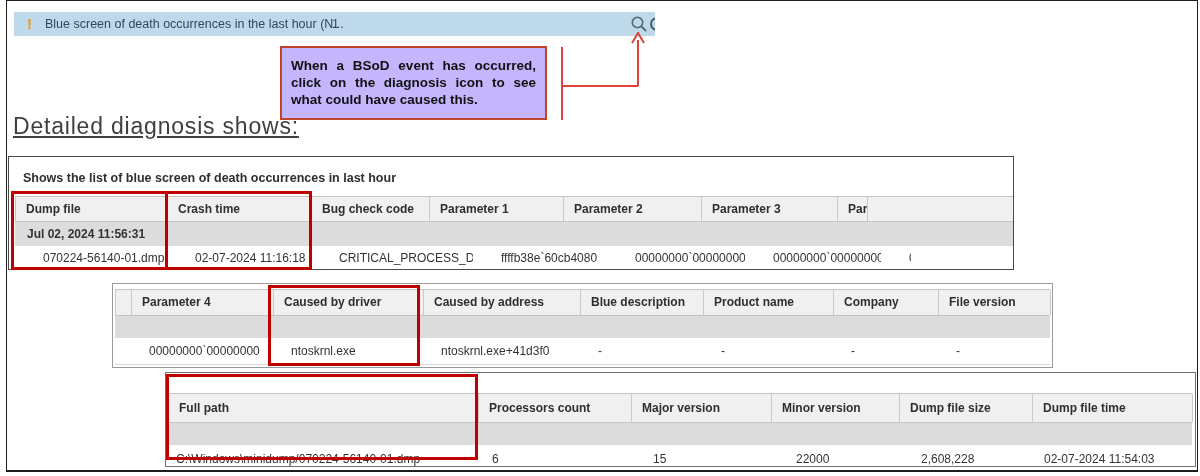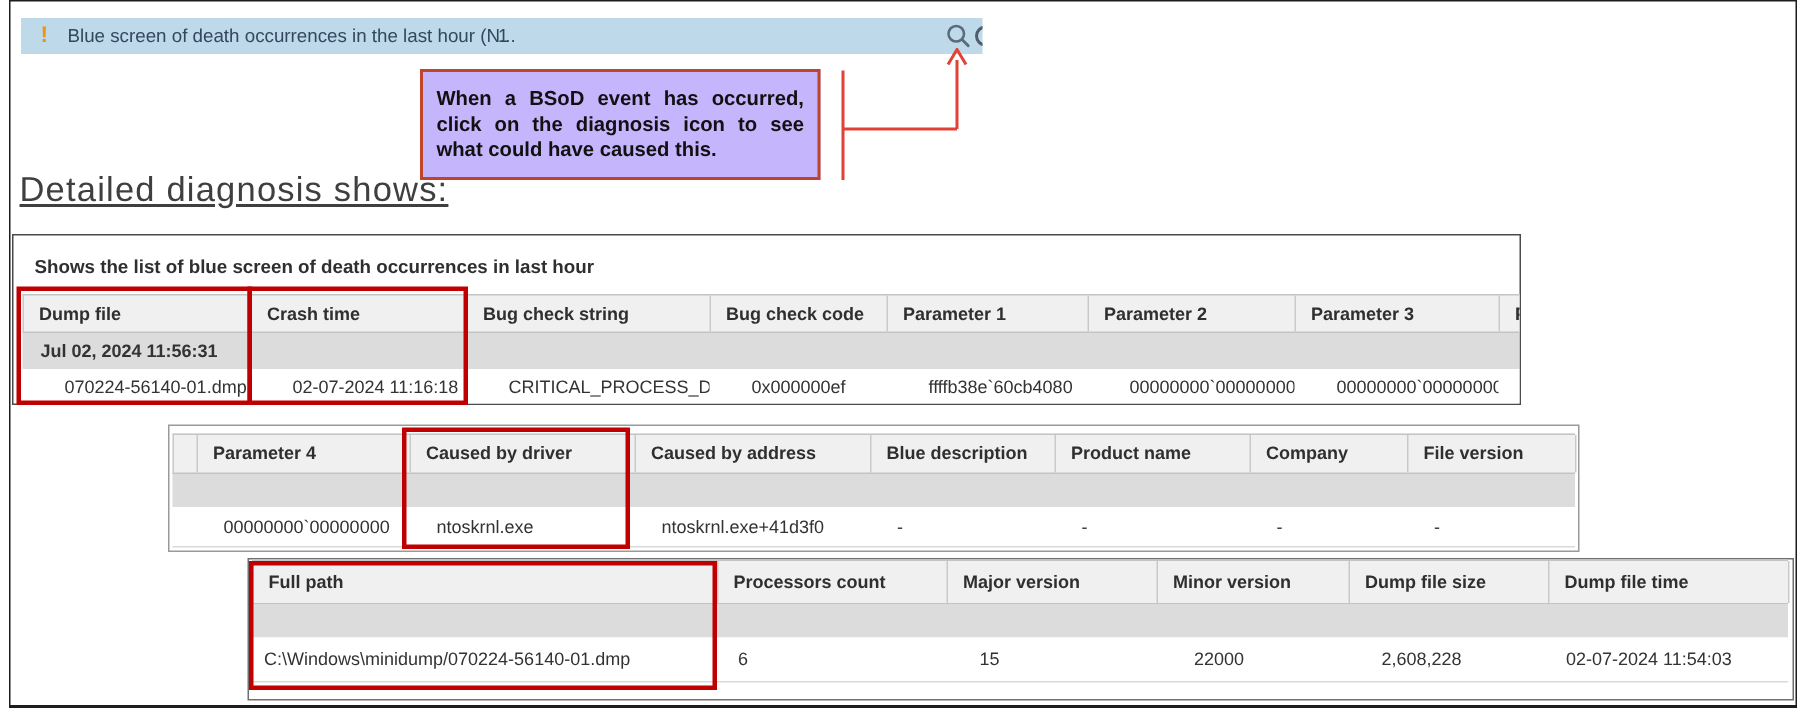--- a/index.html
+++ b/index.html
@@ -106,35 +106,33 @@
   </svg>
 
   <div class="abs heading">Detailed diagnosis shows:</div>
 
   <div class="abs panel p1">
     <div class="panel-title">Shows the list of blue screen of death occurrences in last hour</div>
     <div class="tbl" style="left:6px; top:39px; width:1014px;">
       <div class="trow hrow">
         <span class="c" style="width:152px">Dump file</span>
         <span class="c" style="width:144px">Crash time</span>
-        <span class="c" style="width:162px">Bug check string</span>
         <span class="c" style="width:118px">Bug check code</span>
         <span class="c" style="width:134px">Parameter 1</span>
         <span class="c" style="width:138px">Parameter 2</span>
         <span class="c" style="width:136px">Parameter 3</span>
         <span class="c" style="width:30px">Parameter 4</span>
       </div>
       <div class="trow grow">
         <span>Jul 02, 2024 11:56:31</span>
       </div>
       <div class="trow drow">
         <span class="c" style="width:152px">070224-56140-01.dmp</span>
         <span class="c" style="width:144px">02-07-2024 11:16:18</span>
         <span class="c" style="width:162px">CRITICAL_PROCESS_DIED</span>
-        <span class="c" style="width:118px">0x000000ef</span>
         <span class="c" style="width:134px">ffffb38e`60cb4080</span>
         <span class="c" style="width:138px">00000000`00000000</span>
         <span class="c" style="width:136px">00000000`00000000</span>
         <span class="c" style="width:30px">00000000`00000000</span>
       </div>
     </div>
   </div>
 
   <div class="abs panel p2">
     <div class="tbl" style="left:2px; top:5px; width:935px;">
@@ -158,21 +156,21 @@
         <span class="c" style="width:157px">ntoskrnl.exe+41d3f0</span>
         <span class="c" style="width:123px">-</span>
         <span class="c" style="width:130px">-</span>
         <span class="c" style="width:105px">-</span>
         <span class="c" style="width:112px">-</span>
       </div>
     </div>
   </div>
 
   <div class="abs panel p3">
-    <div class="tbl" style="left:2px; top:0; width:1024px;">
+    <div class="tbl" style="left:2px; top:20px; width:1024px;">
       <div class="trow hrow">
         <span class="c" style="width:310px">Full path</span>
         <span class="c" style="width:153px">Processors count</span>
         <span class="c" style="width:140px">Major version</span>
         <span class="c" style="width:128px">Minor version</span>
         <span class="c" style="width:133px">Dump file size</span>
         <span class="c" style="width:160px">Dump file time</span>
       </div>
       <div class="trow grow">
         <span></span>

